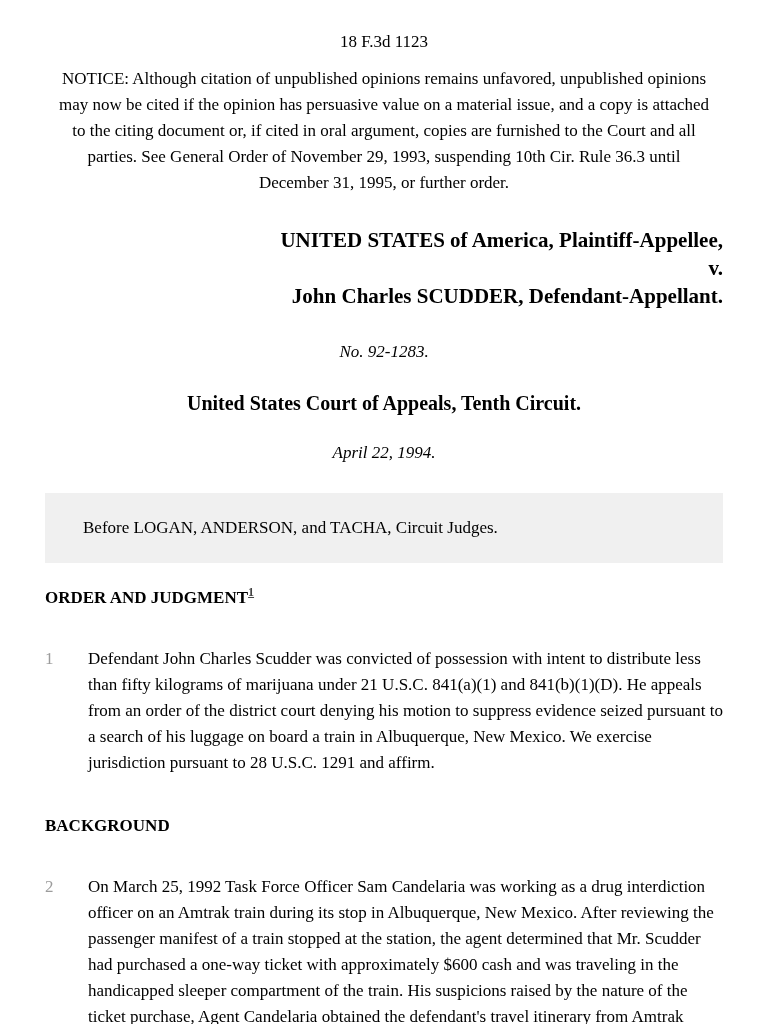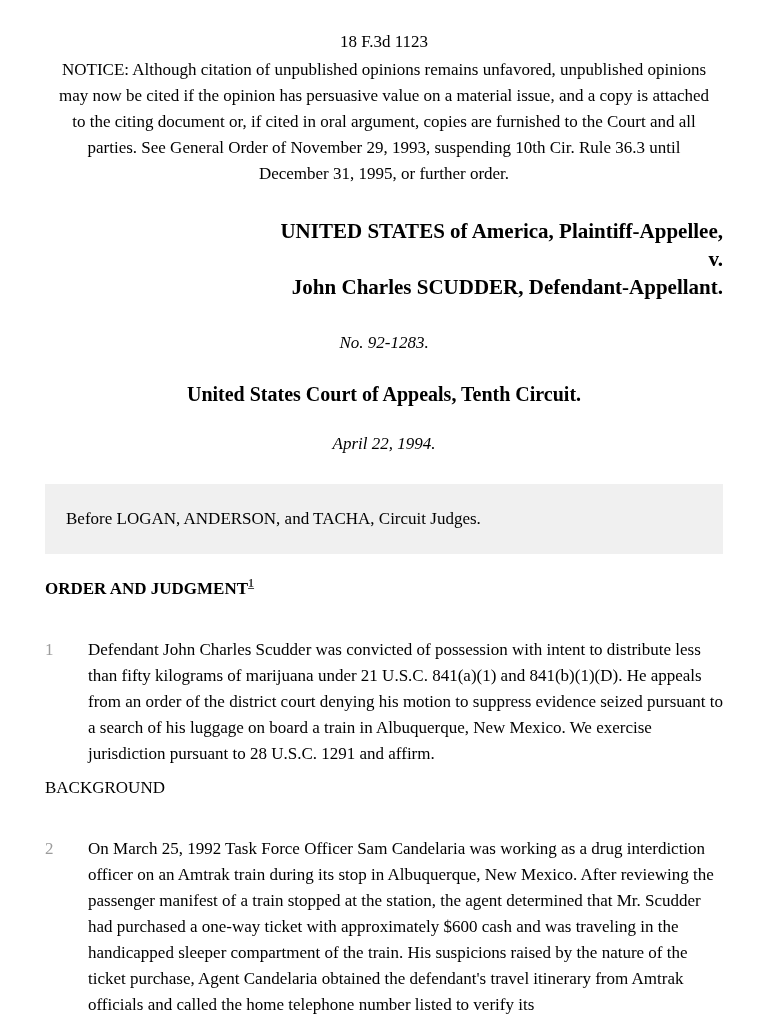--- a/index.html
+++ b/index.html
@@ -23,21 +23,21 @@
     overflow: hidden;
   }
 
   .citation {
     text-align: center;
     font-size: 17px;
     line-height: 24px;
   }
 
   .notice {
-    margin: 3px auto 0 auto;
+    margin: 12px auto 0 auto;
     max-width: 656px;
     text-align: center;
     font-size: 17px;
     line-height: 26px;
   }
 
   .case-title {
     margin-top: 30px;
     text-align: right;
     font-weight: bold;
@@ -65,21 +65,21 @@
     font-style: italic;
     font-size: 17px;
   }
 
   .judges-box {
     margin-top: 30px;
     background: #f0f0f0;
     height: 70px;
     display: flex;
     align-items: center;
-    padding-left: 21px;
+    padding-left: 38px;
     padding-right: 20px;
     font-size: 17px;
   }
 
   .order-heading {
     margin-top: 20px;
     font-size: 17px;
     font-weight: bold;
   }
 
@@ -104,23 +104,23 @@
     font-size: 17px;
     line-height: 26px;
   }
 
   .para-text {
     flex: 1;
     font-family: Liberation Serif, serif;
   }
 
   .section-heading {
-    margin-top: 11px;
+    margin-top: 40px;
     font-size: 17px;
-    font-weight: normal;
+    font-weight: bold;
   }
 </style>
 </head>
 <body>
 
 <div class="page">
 
   <div class="citation">18 F.3d 1123</div>
 
   <div class="notice">NOTICE: Although citation of unpublished opinions remains unfavored, unpublished opinions may now be cited if the opinion has persuasive value on a material issue, and a copy is attached to the citing document or, if cited in oral argument, copies are furnished to the Court and all parties. See General Order of November 29, 1993, suspending 10th Cir. Rule 36.3 until December 31, 1995, or further order.</div>

